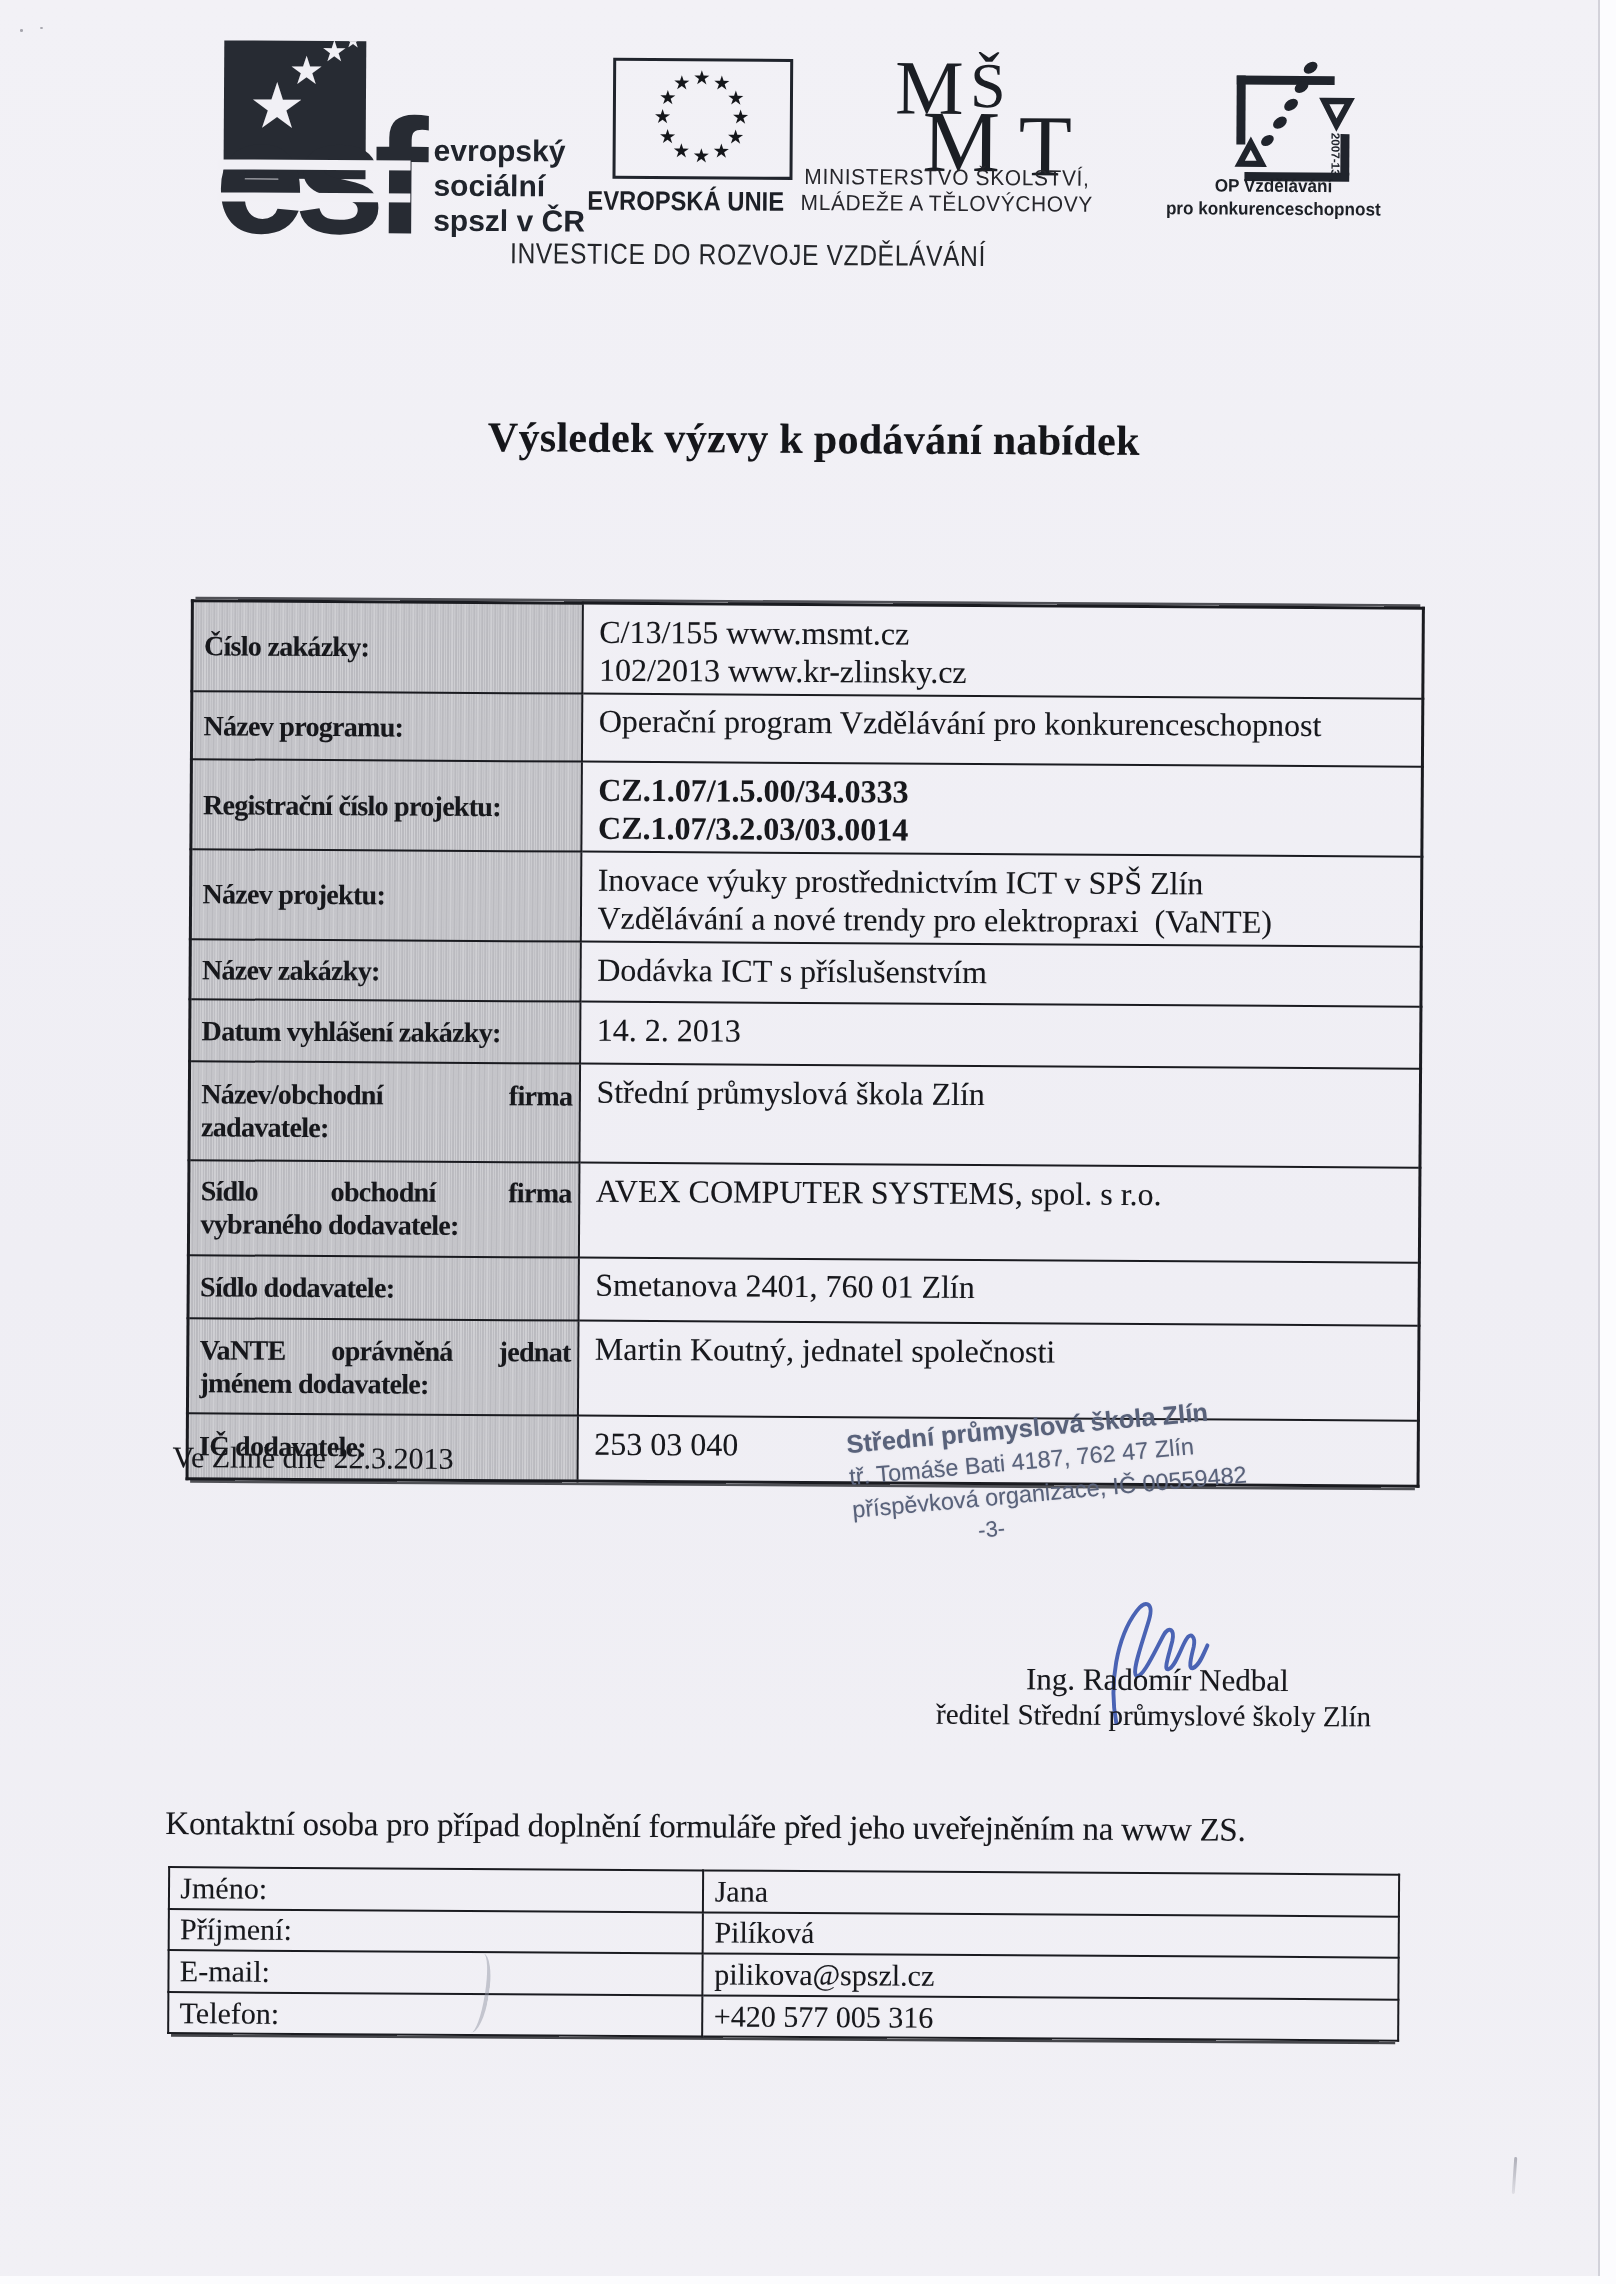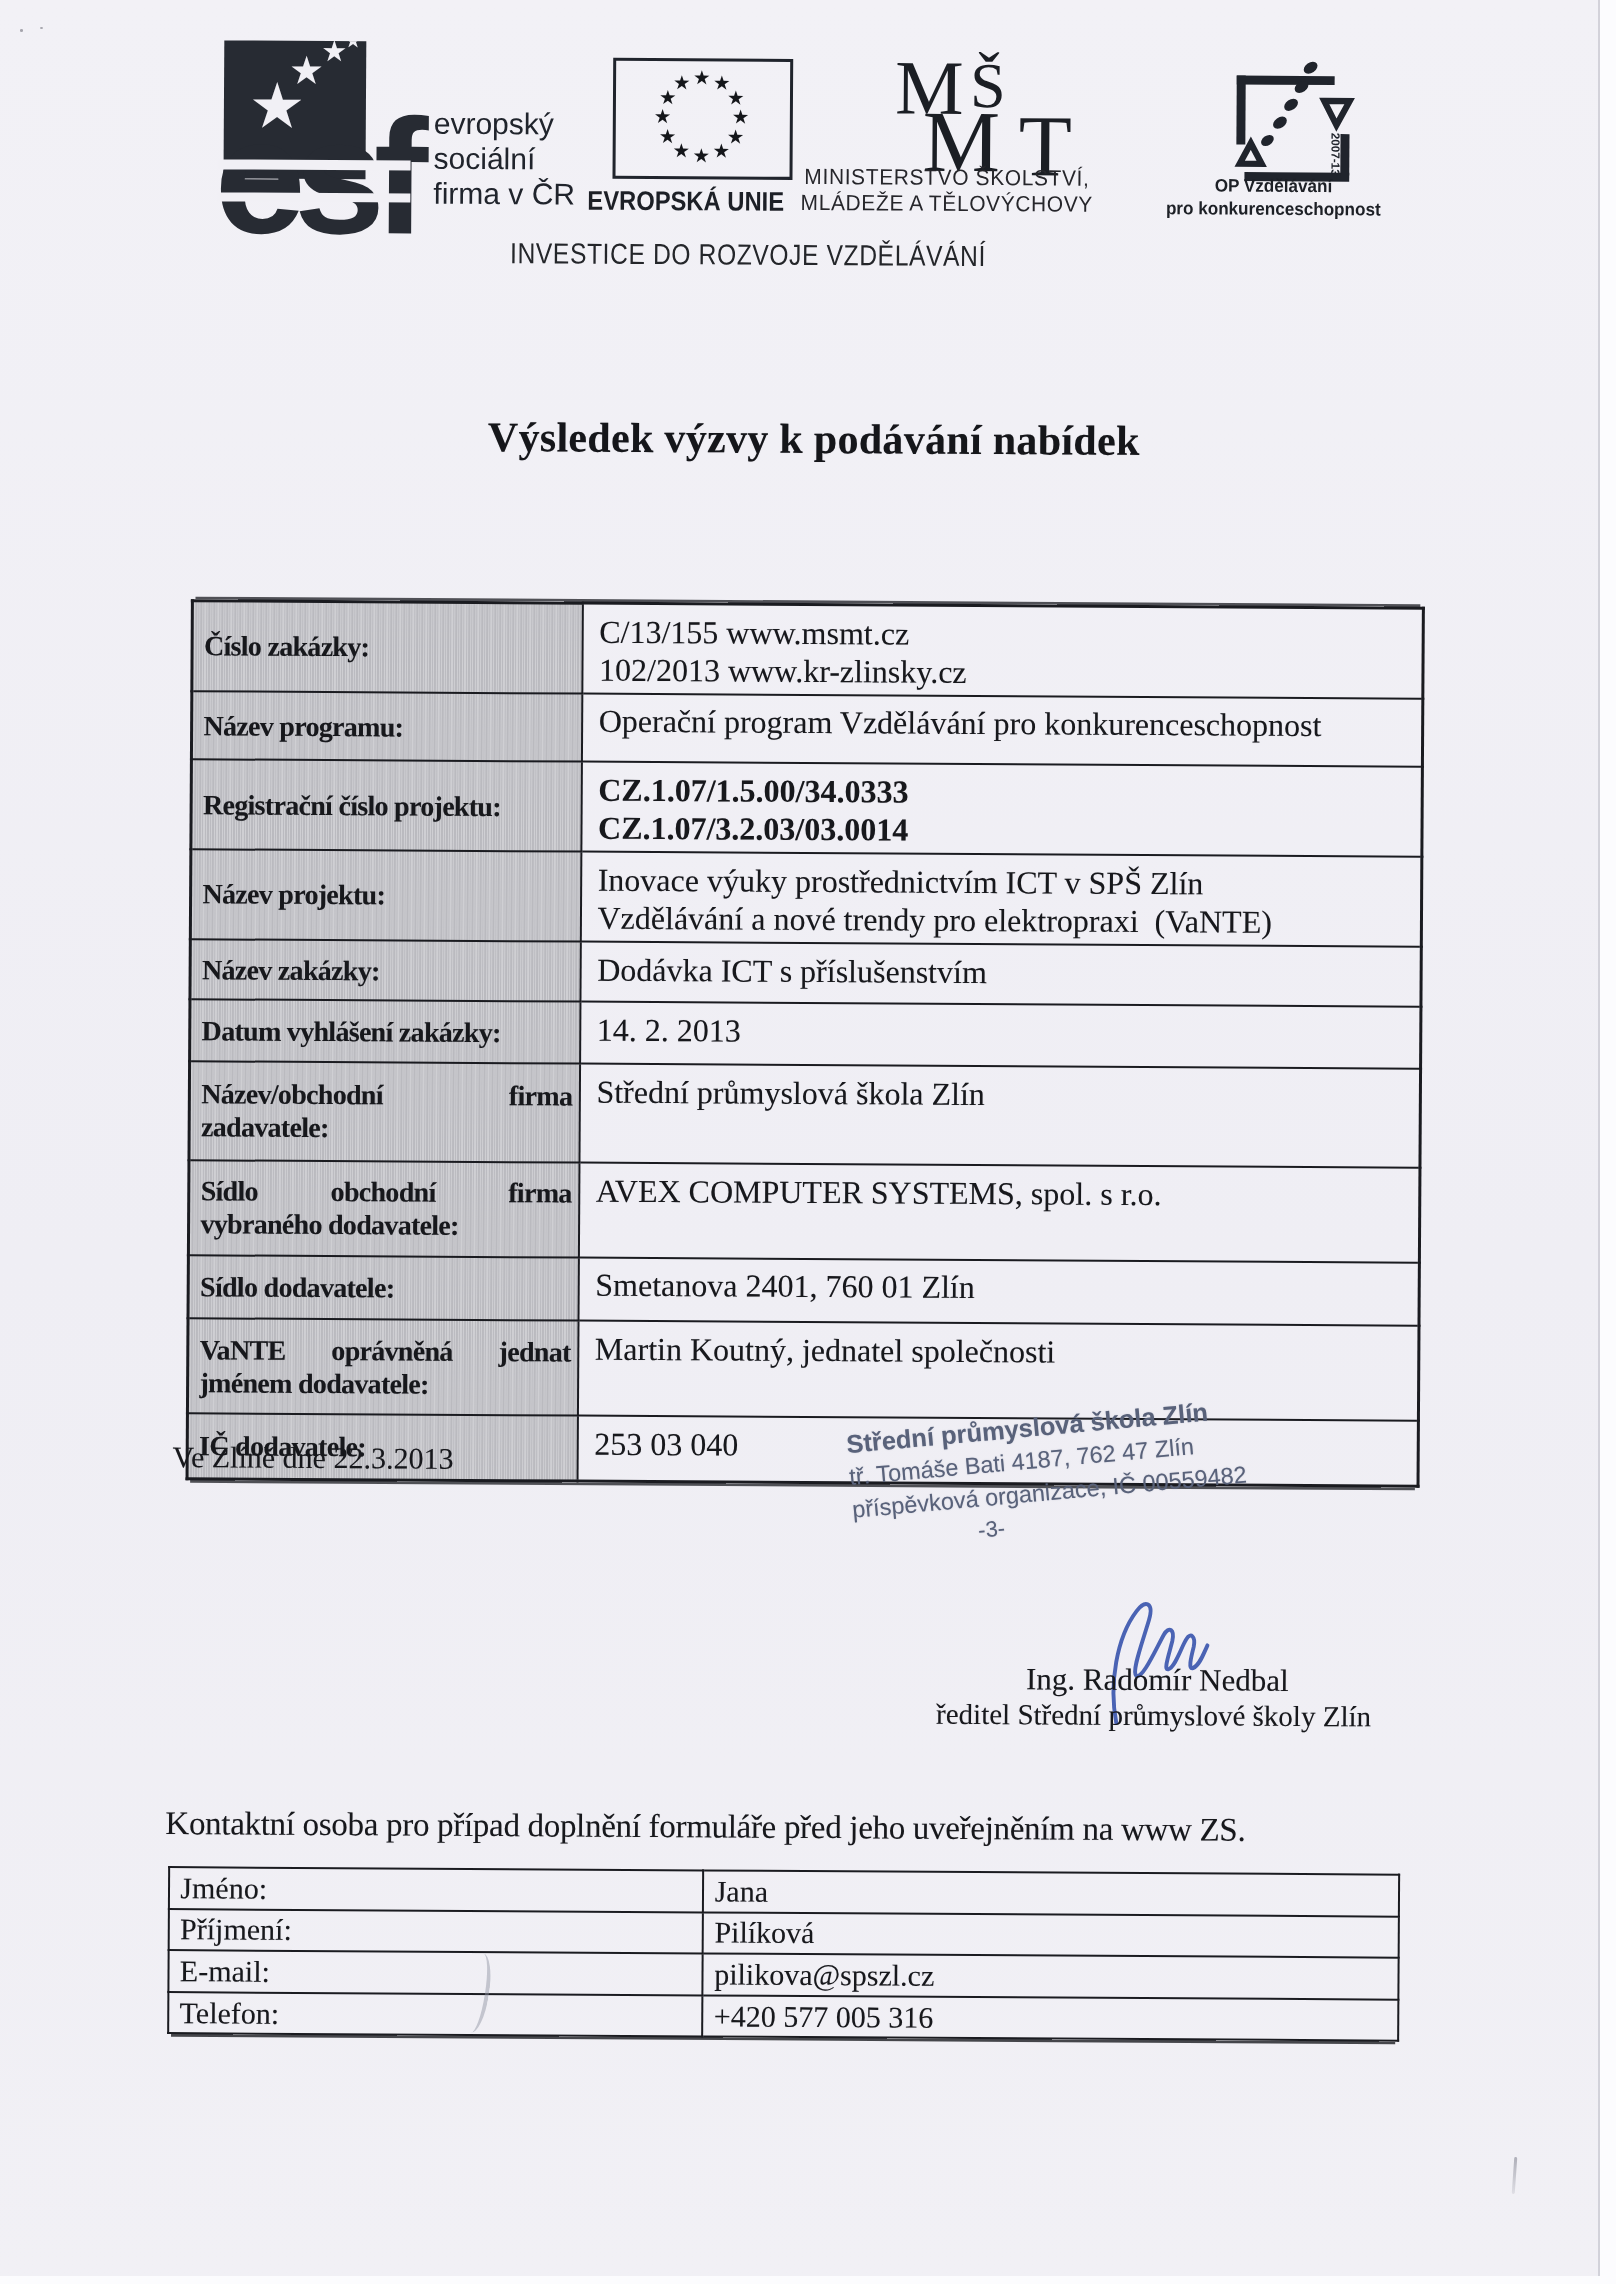--- a/index.html
+++ b/index.html
@@ -11,22 +11,22 @@
   .content{position:absolute;inset:0;transform:rotate(.35deg);transform-origin:50% 40%;}
 
   
   .esf-square{position:absolute;left:219px;top:44px;width:142px;height:138px;background:#272b33;overflow:hidden;}
   .esf-star{position:absolute;color:#f1f0f5;font-family:"DejaVu Sans",sans-serif;line-height:1;}
   .esf-word{position:absolute;left:210px;top:98px;font-family:"Liberation Sans","DejaVu Sans",sans-serif;
     font-weight:bold;font-size:164px;line-height:1;letter-spacing:-11.7px;color:#272b33;}
   .esf-stripe{position:absolute;background:#f1f0f5;}
   .stripe1{left:213px;top:163px;width:193px;height:9.8px;}
   .stripe2{left:213px;top:196px;width:193px;height:8.5px;}
-  .esf-lines{position:absolute;left:429px;top:108px;font-family:"Liberation Sans","DejaVu Sans",sans-serif;
-    font-weight:normal;font-size:30px;line-height:35px;color:#20242c;}
+  .esf-lines{position:absolute;left:429px;top:135px;font-family:"Liberation Sans","DejaVu Sans",sans-serif;
+    font-weight:bold;font-size:30px;line-height:35px;color:#20242c;}
 
   .eu-flag{position:absolute;left:608px;top:59px;width:174px;height:115px;border:3.3px solid #20242c;}
   .eu-star{position:absolute;font-size:19.6px;color:#14161a;font-family:"DejaVu Sans",sans-serif;line-height:1;}
   .eu-label{position:absolute;left:583px;top:187px;font-family:"Liberation Sans","DejaVu Sans",sans-serif;
     font-weight:bold;font-size:27px;color:#1c1f26;transform:scaleX(.88);transform-origin:left;}
 
   .msmt{position:absolute;left:885px;top:37px;width:222px;height:137px;color:#1b1e24;}
   .msmt span{position:absolute;font-family:"Liberation Serif","DejaVu Serif",serif;line-height:1;}
   .msmt .m1{left:5.2px;top:11.7px;font-size:77px;}
   .msmt .s1{left:80px;top:15.7px;font-size:64px;}
@@ -111,21 +111,21 @@
       <span class="esf-star" style="left:65px;top:10.4px;font-size:39px;">★</span>
       <span class="esf-star" style="left:97px;top:-3.9px;font-size:29px;">★</span>
       <span class="esf-star" style="left:120px;top:-10.4px;font-size:19.6px;">★</span>
     </div>
     <div class="esf-word">esf</div>
     <div class="esf-stripe stripe1"></div>
     <div class="esf-stripe stripe2"></div>
     <div class="esf-lines">
       <div>evropský</div>
       <div>sociální</div>
-      <div>firma v ČR</div>
+      <div>spszl v ČR</div>
     </div>
 
     <div class="eu-flag">
       <div style="position:absolute;inset:0;">
           <span class="eu-star" style="left: 77px; top: 7.2px;">★</span>
           <span class="eu-star" style="left: 97px; top: 12.4px;">★</span>
           <span class="eu-star" style="left: 111px; top: 27px;">★</span>
           <span class="eu-star" style="left: 116px; top: 46px;">★</span>
           <span class="eu-star" style="left: 111px; top: 66px;">★</span>
           <span class="eu-star" style="left: 97px; top: 80px;">★</span>

